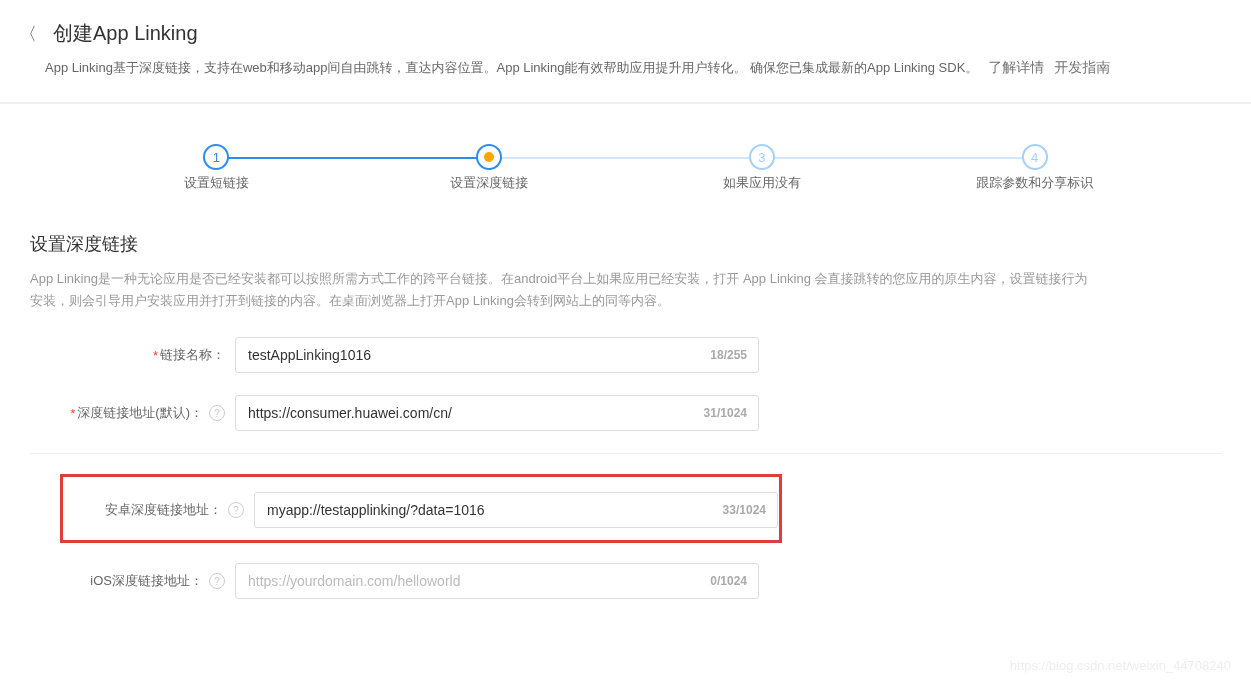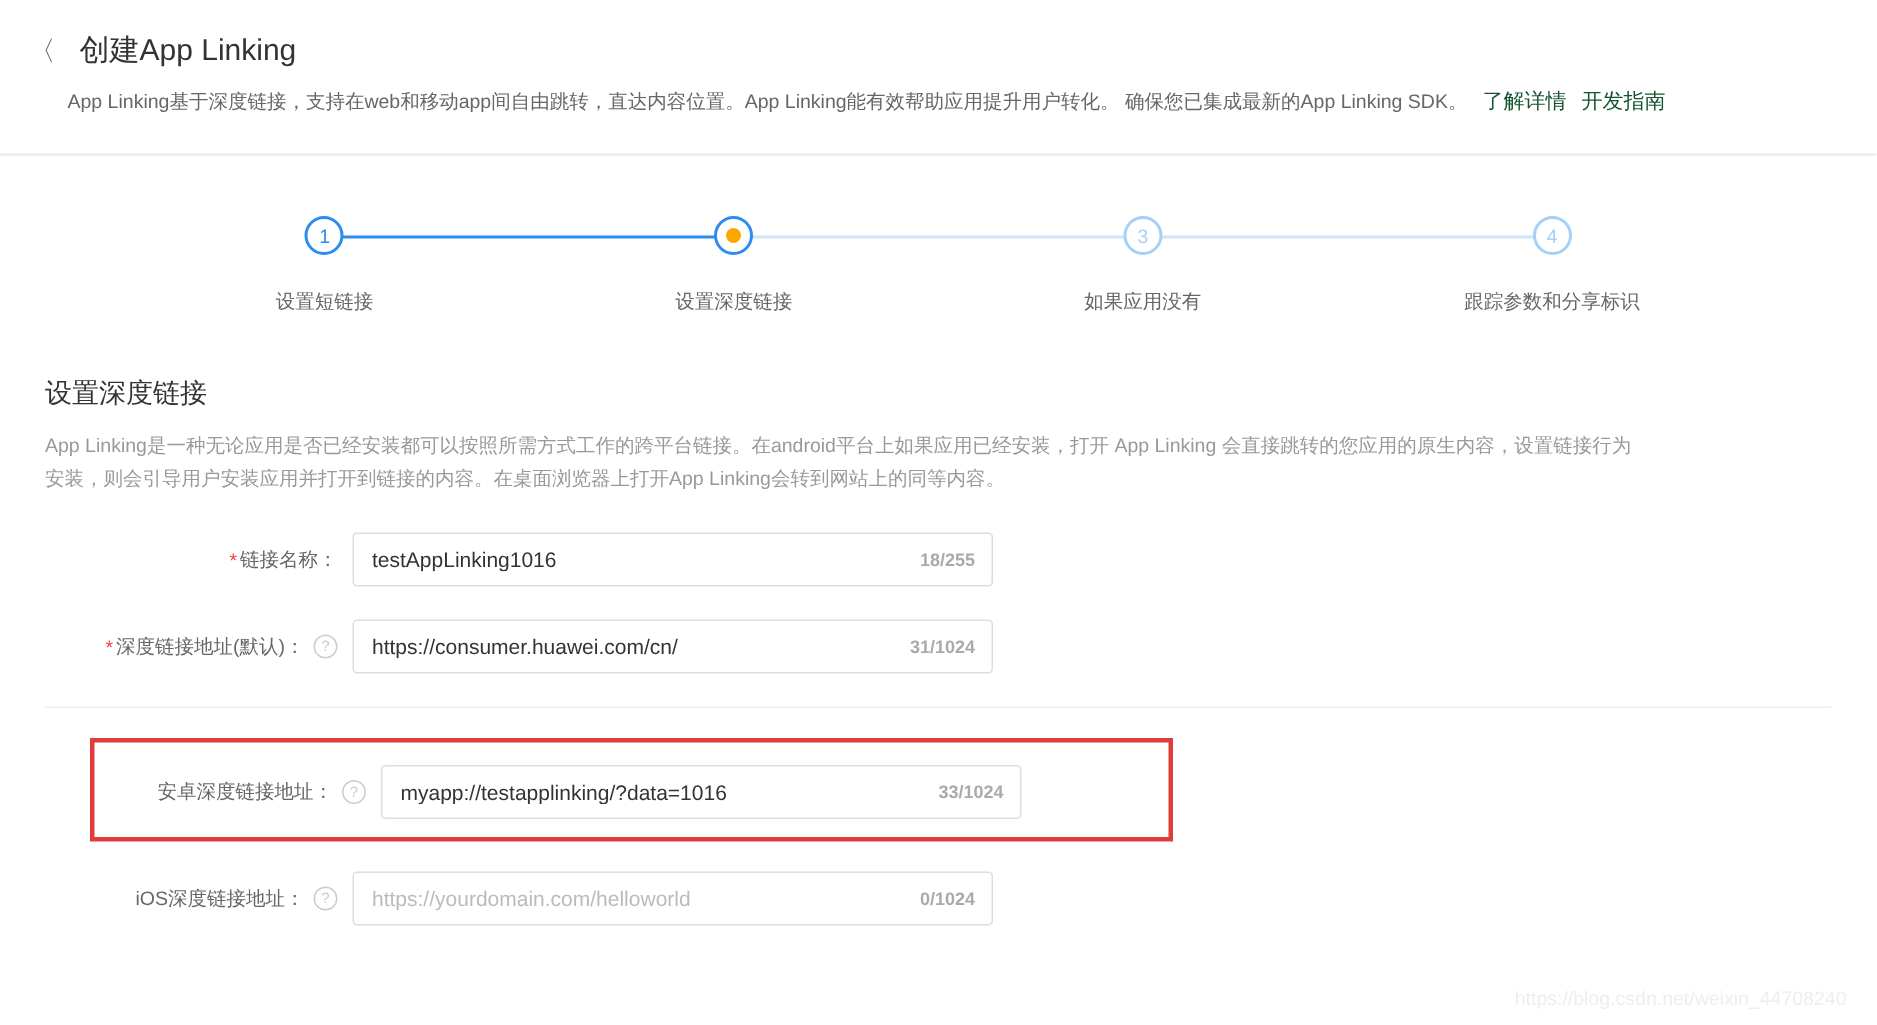--- a/index.html
+++ b/index.html
@@ -37,21 +37,21 @@
     .description-row {
       display: flex;
       align-items: center;
       padding-left: 30px;
     }
     .description {
       color: #666;
       font-size: 13px;
     }
     .link {
-      color: #14532d;
+      color: #737373;
       text-decoration: none;
       margin-left: 10px;
       cursor: pointer;
     }
     .steps-container {
       padding: 40px 80px 30px 80px;
     }
     .steps {
       display: flex;
       align-items: flex-start;
@@ -106,21 +106,21 @@
       width: 10px;
       height: 10px;
       background: #ffa500;
       border-radius: 50%;
     }
     .step-circle.pending {
       border: 2px solid #a5d0f7;
       color: #a5d0f7;
     }
     .step-label {
-      margin-top: 22px;
+      margin-top: 4px;
       font-size: 13px;
       color: #666;
     }
     .content {
       padding: 10px 30px 30px 30px;
     }
     .section-title {
       font-size: 18px;
       font-weight: 400;
       margin-bottom: 12px;
@@ -159,21 +159,21 @@
       color: #ccc;
       border-radius: 50%;
       display: inline-flex;
       align-items: center;
       justify-content: center;
       font-size: 10px;
       cursor: pointer;
     }
     .input-wrap {
       position: relative;
-      width: 427px;
+      width: 524px;
     }
     .text-input {
       width: 100%;
       height: 36px;
       border: 1px solid #ddd;
       border-radius: 3px;
       padding: 0 70px 0 12px;
       font-size: 14px;
       color: #333;
       outline: none;

